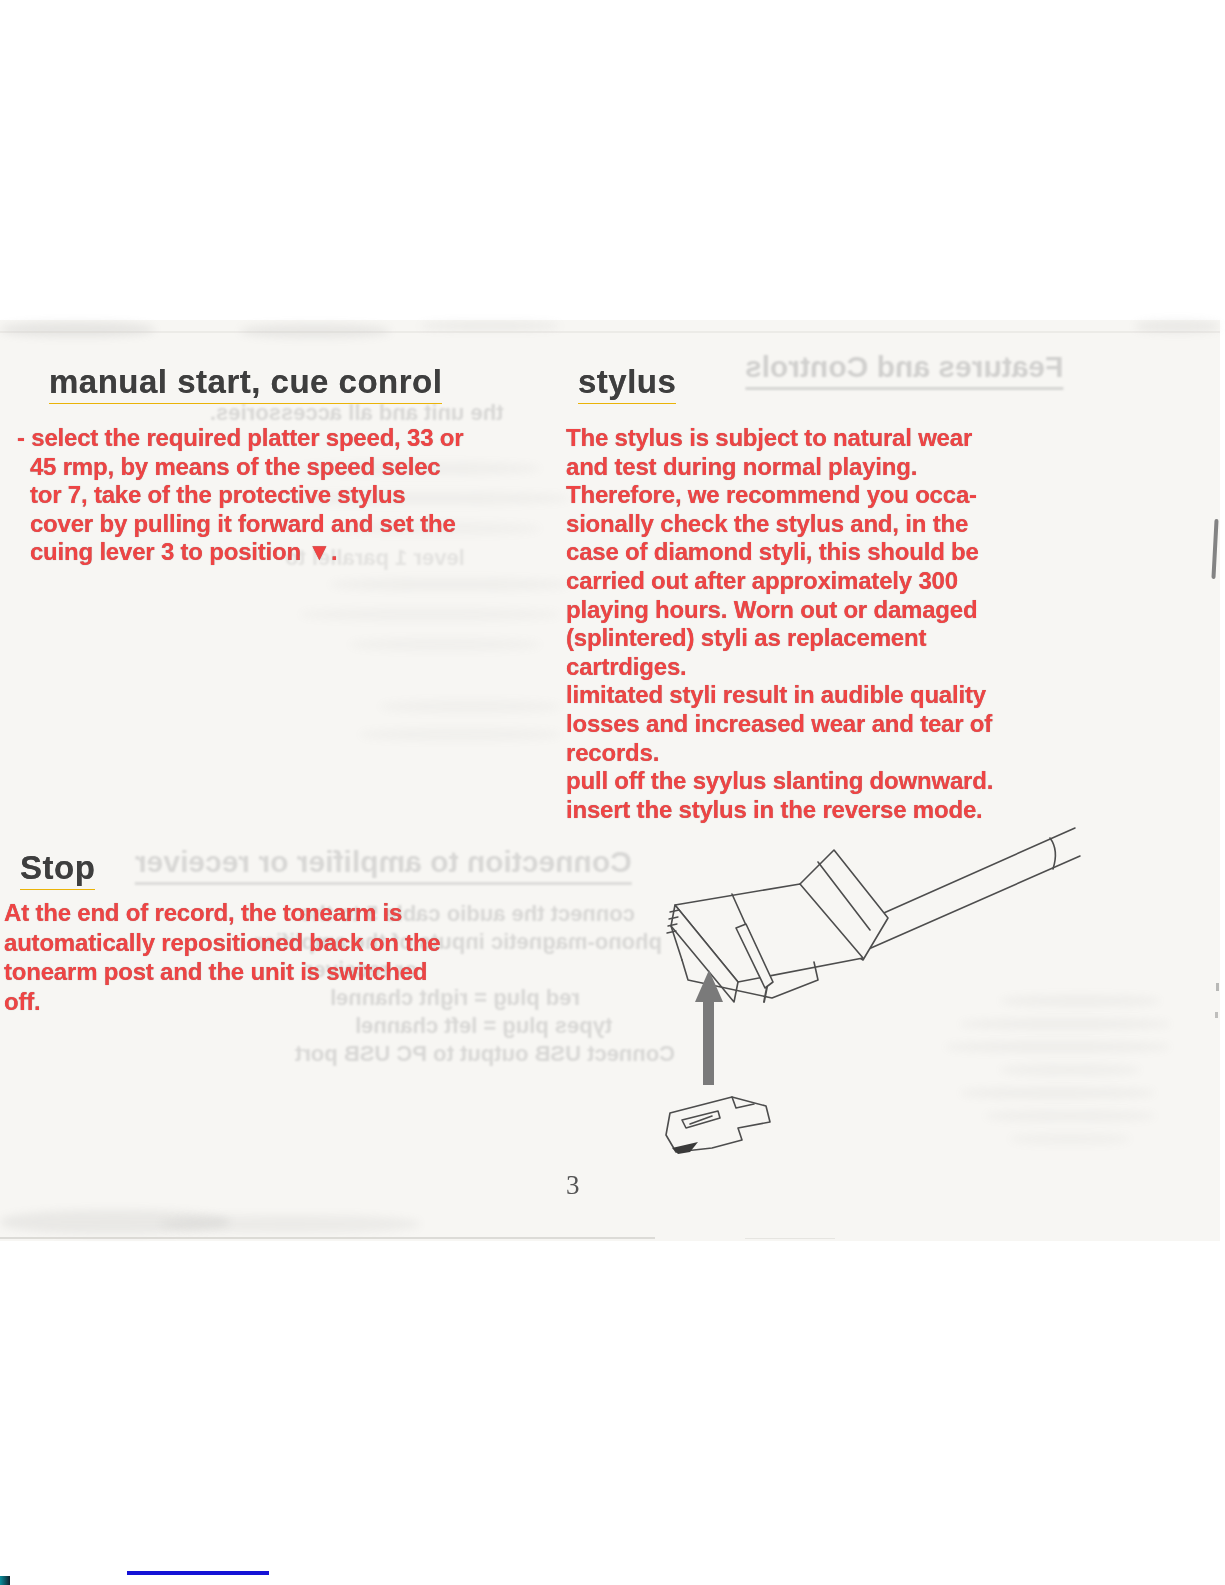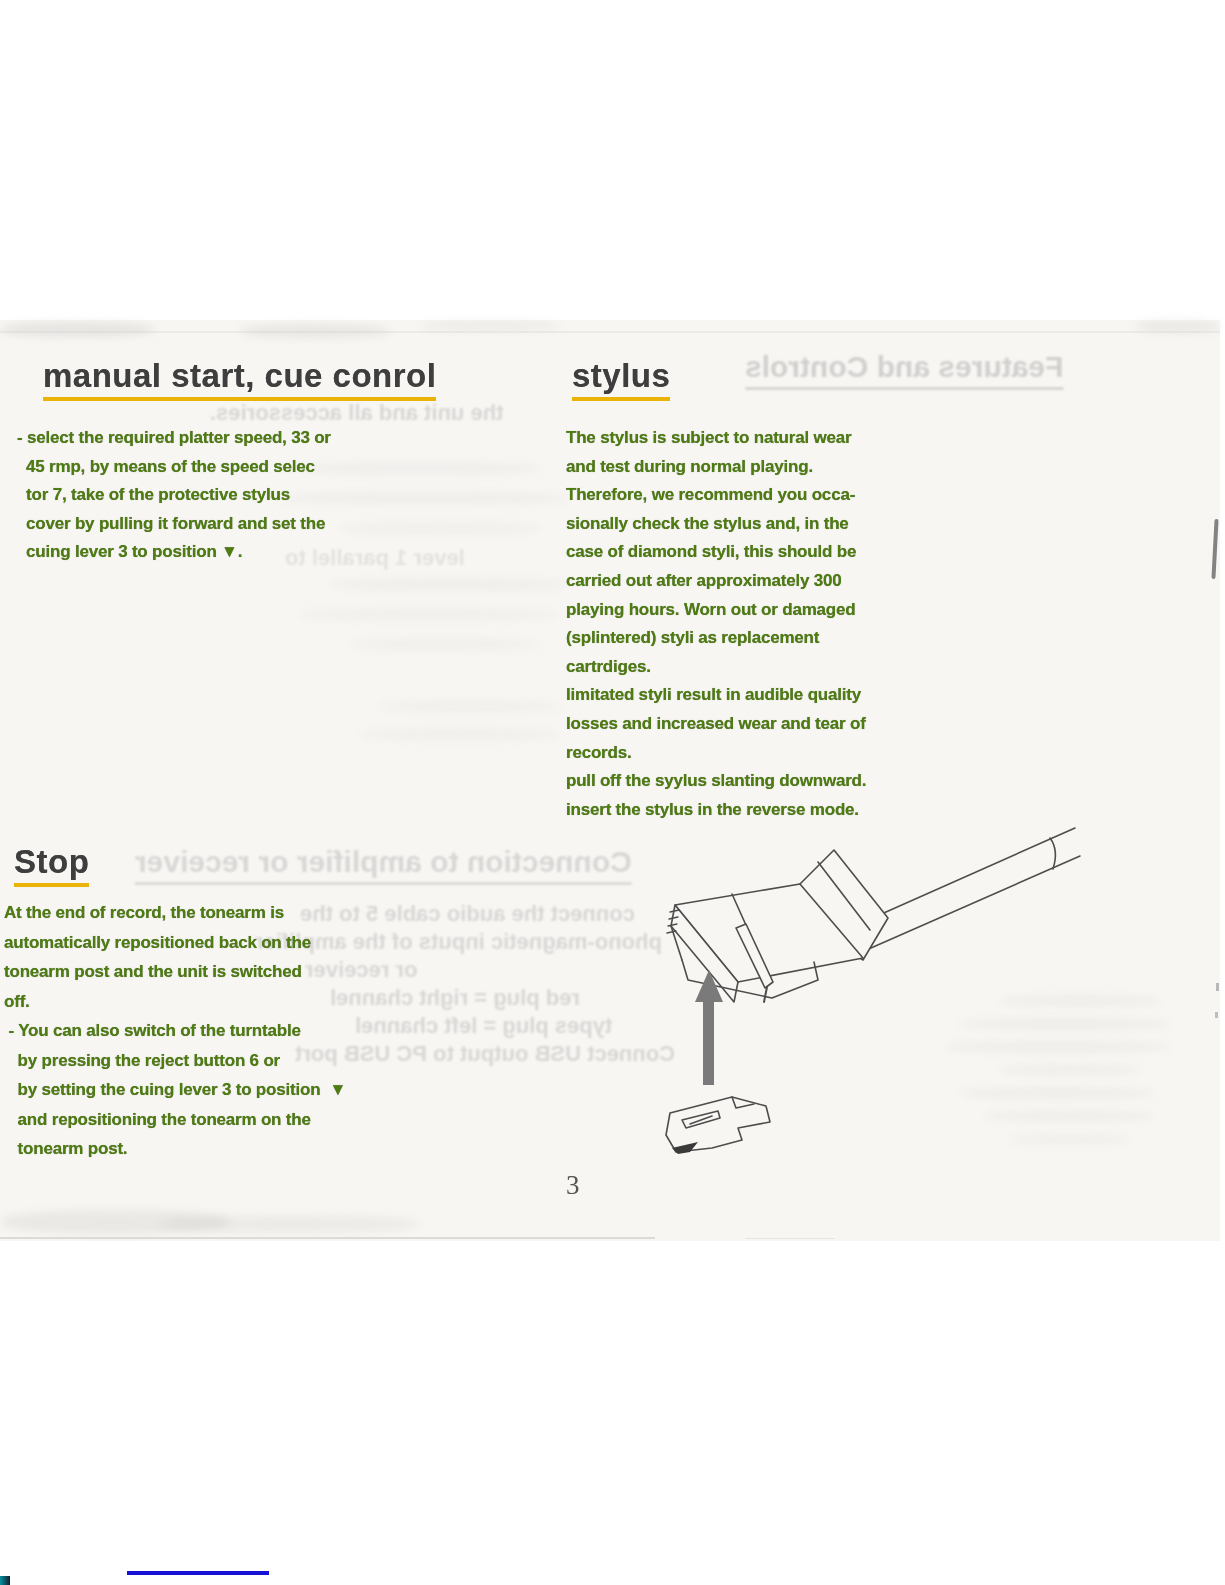--- a/index.html
+++ b/index.html
@@ -9,28 +9,28 @@
     font-family:"Liberation Sans","DejaVu Sans",sans-serif;
   }
   .page{position:absolute;inset:0;}
   .scan-area{
     position:absolute;left:0;top:320px;width:1220px;height:921px;
     background:#f7f6f3;z-index:0;
   }
   
   .col{position:absolute;z-index:3;color:#454545;}
   h2.head{
-    margin:6px;font-size:33px;font-weight:bold;color:#3e3e3e;
+    margin:12px;font-size:33px;font-weight:bold;color:#3e3e3e;
     letter-spacing:0.5px;display:inline-block;
-    border-bottom:4px solid #eab308;padding-bottom:3px;line-height:1.1;
+    border-bottom:1px solid #eab308;padding-bottom:3px;line-height:1.1;
     text-shadow:0 0 0.6px rgba(62,62,62,.75);
   }
   .lines{
-    white-space:pre-wrap;font-size:17px;font-weight:bold;
-    letter-spacing:-0.2px;color:#4d7c0f;
+    white-space:pre-wrap;font-size:24px;font-weight:bold;
+    letter-spacing:-0.2px;color:#ef4444;
     text-shadow:0 0 0.7px rgba(70,70,70,.7);
   }
   .lh-a{line-height:28.6px;}
   .lh-b{line-height:29.5px;}
   
   .bleed{
     position:absolute;z-index:1;color:#9b9b9b;font-weight:bold;
     transform:scaleX(-1);filter:blur(1.3px);white-space:nowrap;
   }
   .bleed.head2{
@@ -115,25 +115,20 @@
 
   <div class="col" style="left:8px;top:838px;">
     <h2 class="head">Stop</h2>
   </div>
 
   <div class="col" style="left:4px;top:898px;width:545px;">
     <div class="lines lh-b">At the end of record, the tonearm is
 automatically repositioned back on the
 tonearm post and the unit is switched
 off.</div>
-    <div class="lines lh-b"> - You can also switch of the turntable
-   by pressing the reject button 6 or
-   by setting the cuing lever 3 to position  ▼
-   and repositioning the tonearm on the
-   tonearm post.</div>
   </div>
 
   <div class="col" style="left:566px;top:352px;">
     <h2 class="head">stylus</h2>
   </div>
 
   <div class="col" style="left:566px;top:424px;width:475px;">
     <div class="lines lh-a">The stylus is subject to natural wear
 and test during normal playing.
 Therefore, we recommend you occa-

